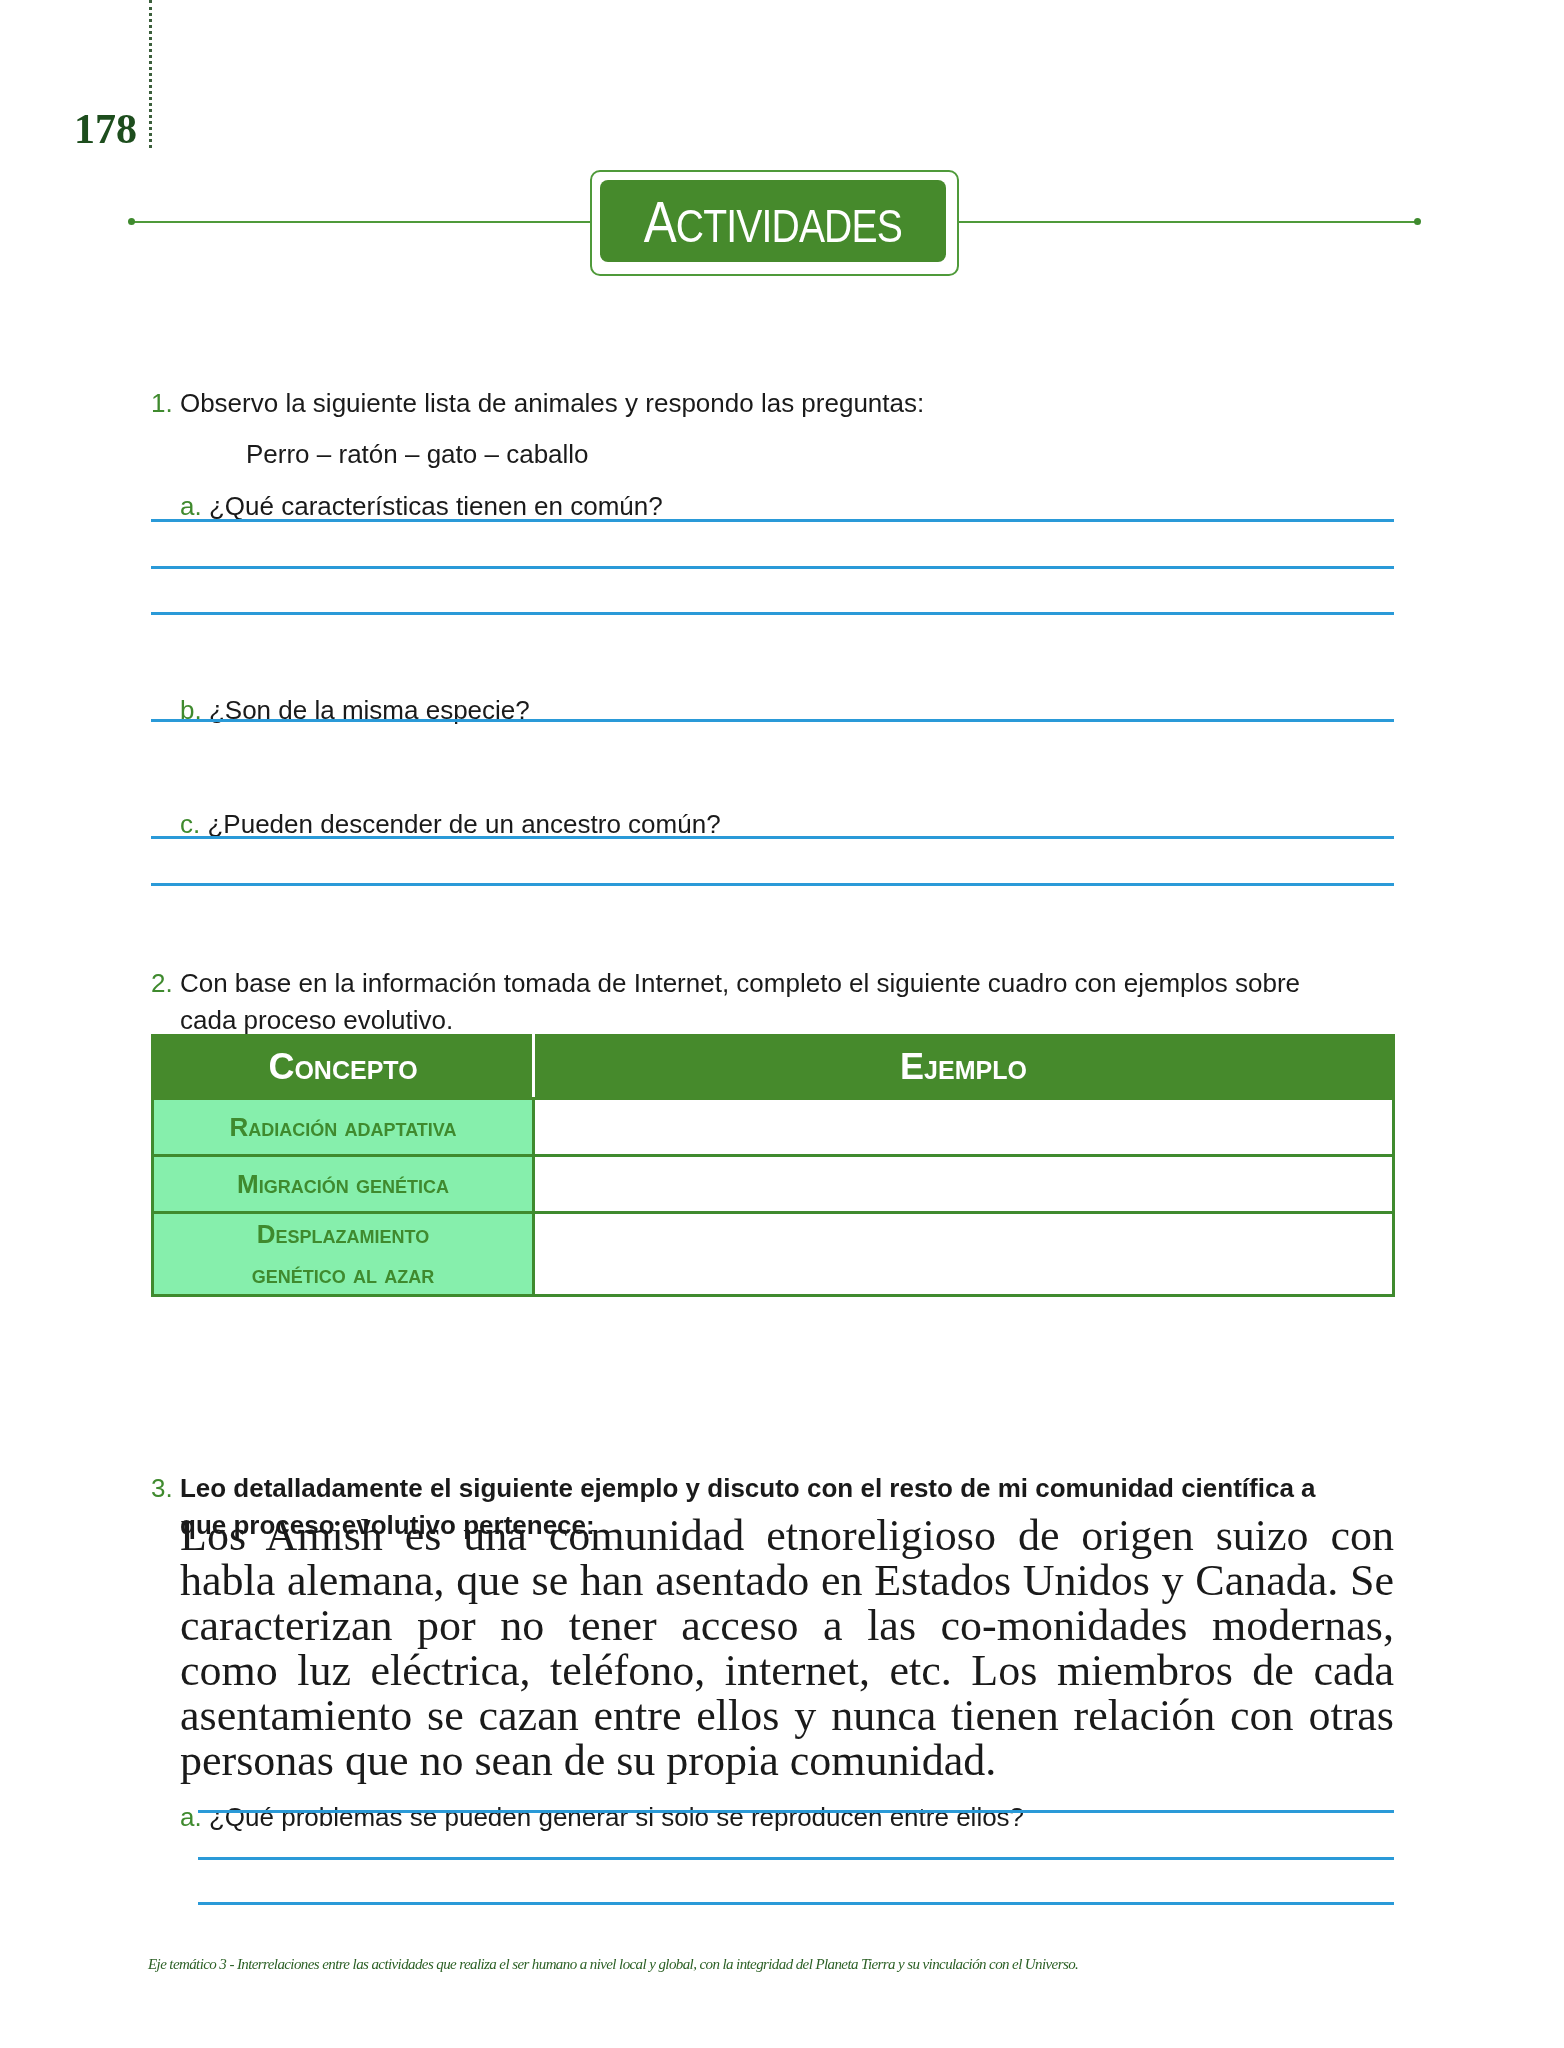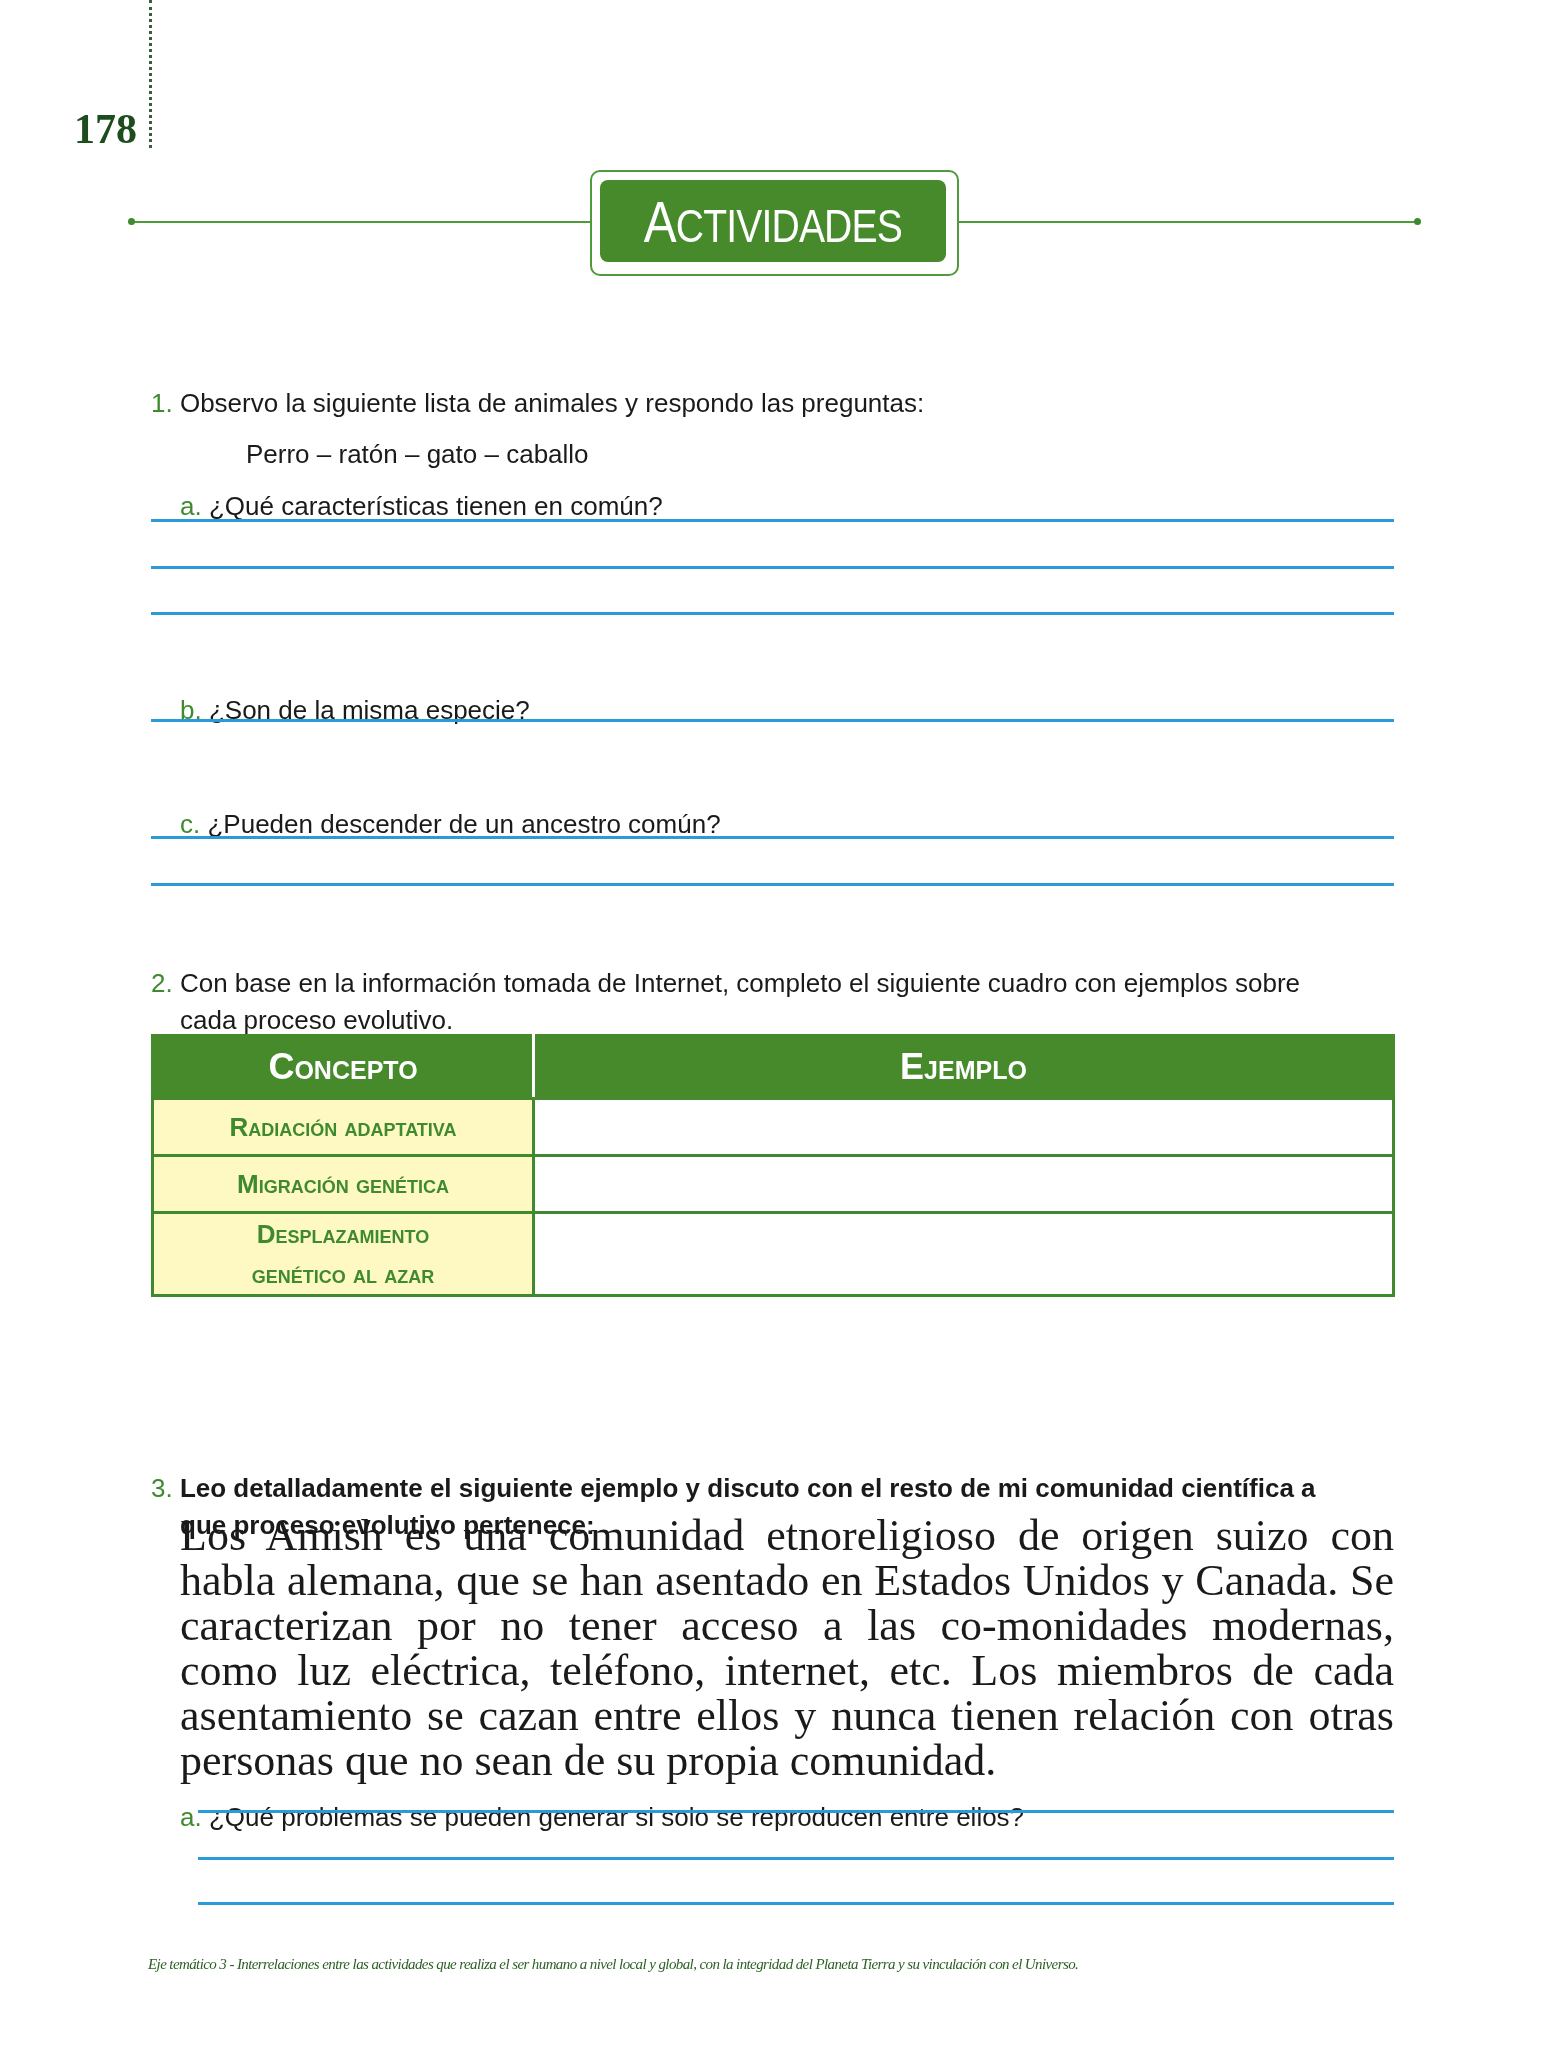--- a/index.html
+++ b/index.html
@@ -20,21 +20,21 @@
   .title-text .cap { font-size:58px; }
   .q { font-size:26px; line-height:37px; color:#1a1a1a;margin-top:48px; }
   .num { color:#3f8a2e; }
   .answer-line { left:151px; width:1243px; height:3px; background:#2a9ad8; }
   .answer-line.short { left:198px; width:1196px; }
   table.concepts { position:absolute; left:151px; top:1034px; width:1244px; border-collapse:collapse;padding-left:22px; }
   table.concepts th { background:#468a2c; color:#fff; height:60px; font-size:36px; font-weight:bold;
                       border:3px solid #468a2c; padding:0; }
   table.concepts th.concept-col { border-right:3px solid #ffffff; width:378px; }
   table.concepts td { border:3px solid #3f8a2e; padding:0; }
-  table.concepts td.concept { background:#fef9c3; color:#3f8a2e; font-weight:bold; text-align:center;
+  table.concepts td.concept { background:#86efac; color:#3f8a2e; font-weight:bold; text-align:center;
                               font-size:26px; height:54px; }
   table.concepts td.example { background:#fff; }
   .sc { font-variant:small-caps; }
   .para { left:180px; top:1513px; width:1214px; font-family:"Liberation Serif", serif; font-size:44px;
           line-height:45px; text-align:justify; color:#1a1a1a; }
   .footer { left:148px; top:1956px; width:1270px; font-family:"Liberation Serif", serif; font-style:italic;
             font-size:15px; color:#2b5f24; letter-spacing:-0.6px; white-space:nowrap; }
 </style>
 </head>
 <body>

